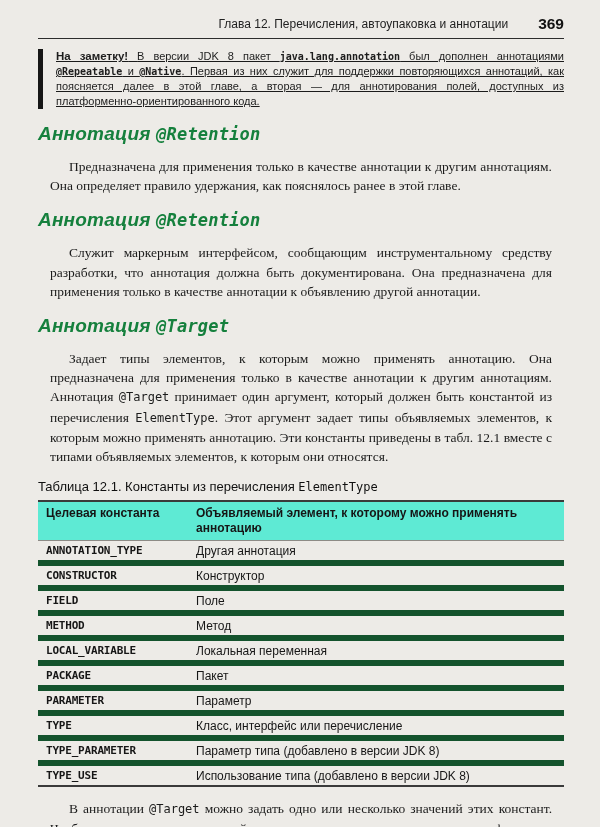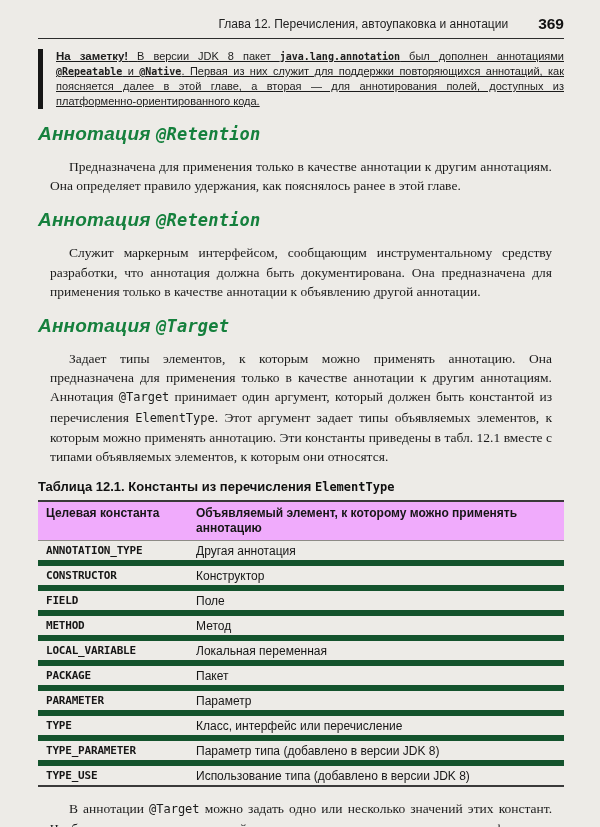--- a/index.html
+++ b/index.html
@@ -49,32 +49,32 @@
   p.body {
     font-size: 13.5px; line-height: 19.2px;
     text-align: justify; text-indent: 19px;
     margin: 12px;
   }
   p.body .code { font-family: "DejaVu Sans Mono", monospace; font-size: 12px; }
 
   
   .tbl-caption {
     font-family: "Liberation Sans", sans-serif;
-    font-weight: bold; font-size: 13px; color: #101010;
+    font-weight: normal; font-size: 13px; color: #101010;
     margin: 13px 0 6px 0;
   }
   .tbl-caption .code { font-family: "DejaVu Sans Mono", monospace; font-size: 12px; }
   table {
     width: 100%; border-collapse: collapse;
     font-family: "Liberation Sans", sans-serif;
     font-size: 12px; color: #161616;
   }
   col.c1 { width: 150px; }
   thead th {
-    background: #f0abfc;
+    background: #5eead4;
     text-align: left; font-size: 12px; line-height: 14.5px;
     padding: 4px 8px 5px 8px;
     border-top: 2px solid #3a3a3a;
     border-bottom: 1px solid #8d8b86;
     vertical-align: top;
   }
   tbody td {
     padding: 2.5px 8px;
     line-height: 14px;
     border-bottom: 6px solid #14532d;

